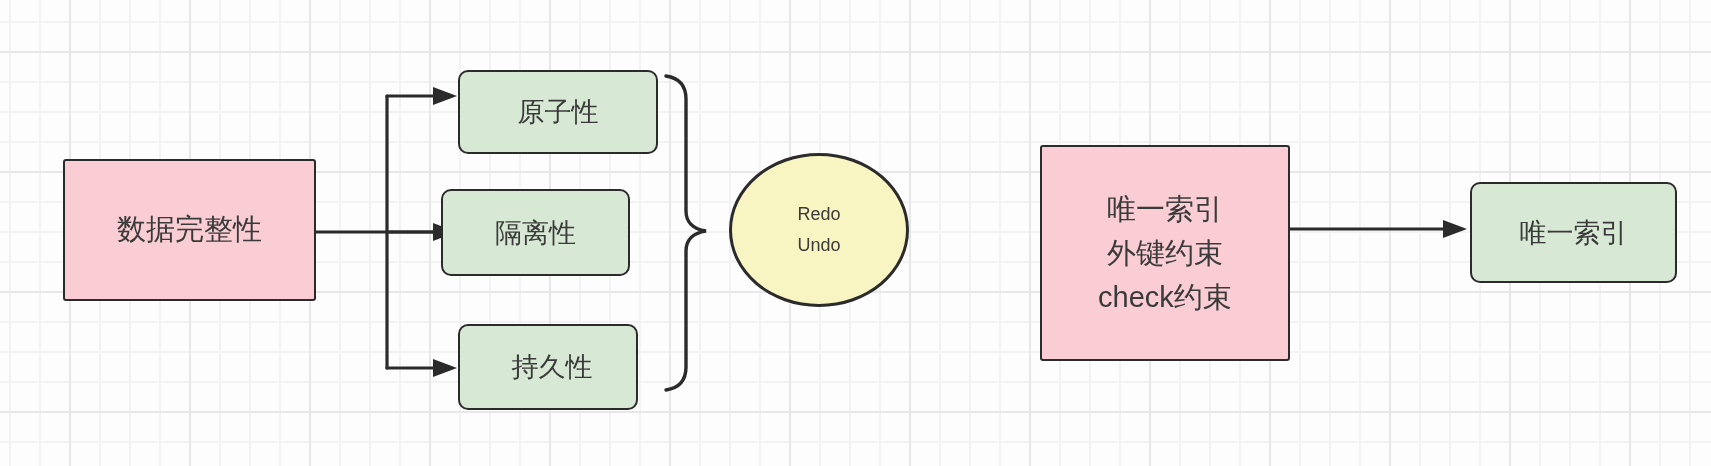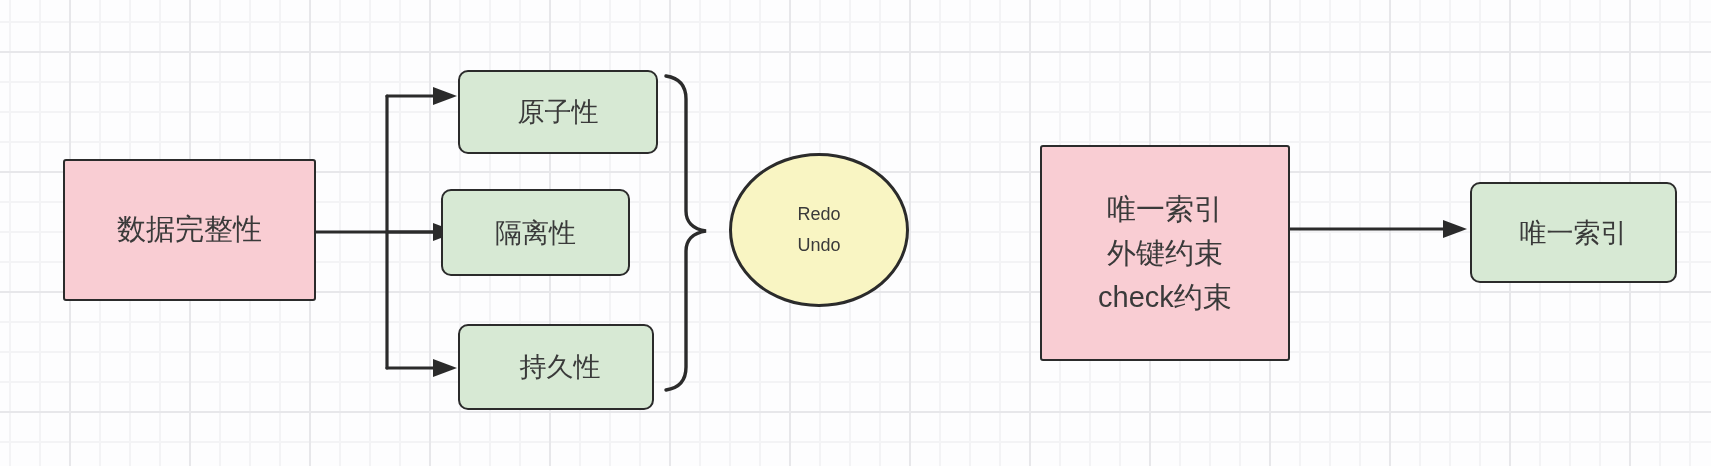--- a/index.html
+++ b/index.html
@@ -58,21 +58,21 @@
   .node-green { background: #d7e9d4; border-radius: 10px; }
   .node-ellipse {
     background: #f9f5c3;
     border-radius: 50%;
     border-width: 3px;
   }
 
   #node-data-integrity { left: 63px;   top: 159px; width: 253px; height: 142px; font-size: 29px; justify-content: center; }
   #node-atomicity      { left: 458px;  top: 70px;  width: 200px; height: 84px;  font-size: 27px; }
   #node-isolation      { left: 441px;  top: 189px; width: 189px; height: 87px;  font-size: 27px; }
-  #node-durability     { left: 458px;  top: 324px; width: 196px; height: 86px;  font-size: 27px; padding-left: 8px; }
+  #node-durability     { left: 458px;  top: 324px; width: 180px; height: 86px;  font-size: 27px; padding-left: 8px; }
   #node-redo-undo      { left: 729px;  top: 153px; width: 180px; height: 154px; font-size: 18px; line-height: 31px; }
   #node-constraints    { left: 1040px; top: 145px; width: 250px; height: 216px; font-size: 29px; line-height: 44px; }
   #node-business-logic { left: 1470px; top: 182px; width: 207px; height: 101px; font-size: 27px; }
 </style>
 </head>
 <body>
 
 <div class="canvas">
 
   <svg class="edges" viewBox="0 0 1711 466" xmlns="http://www.w3.org/2000/svg">

